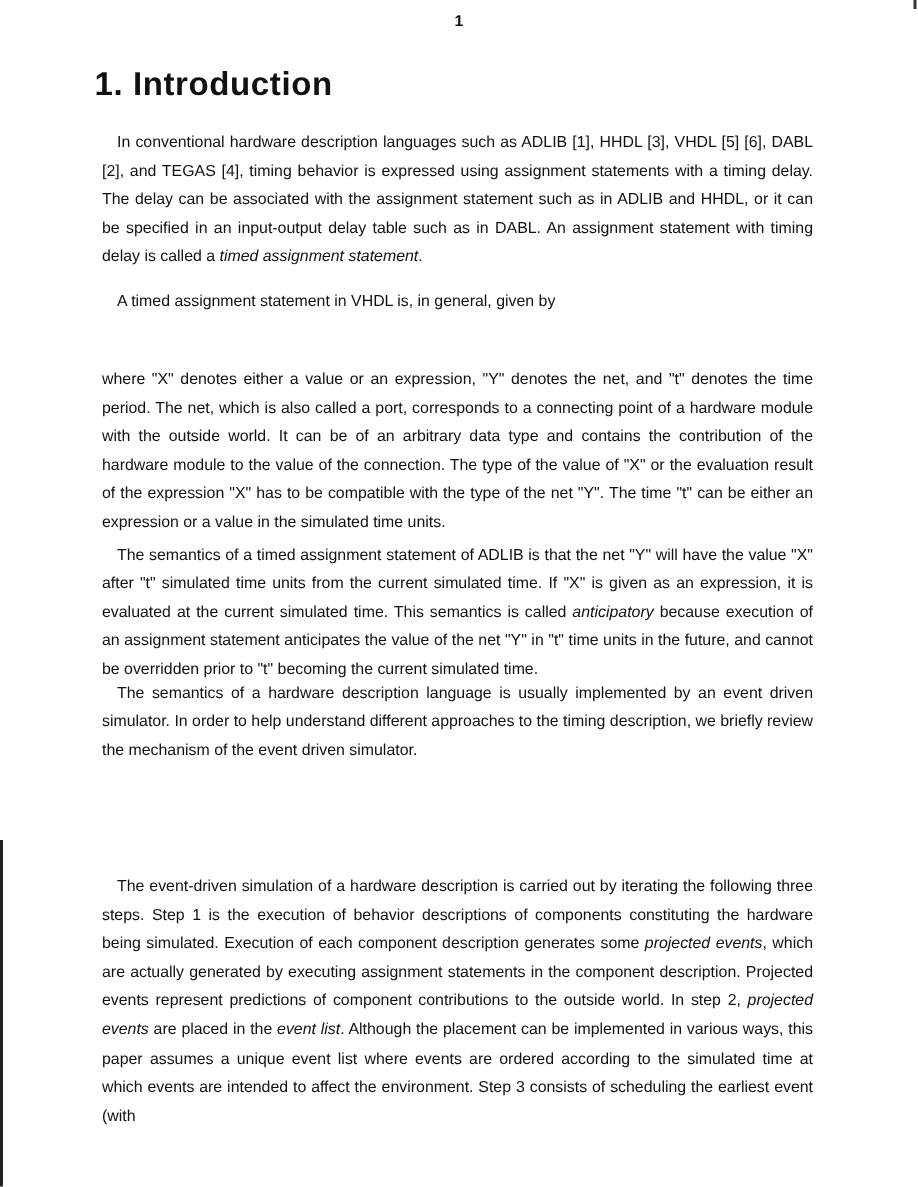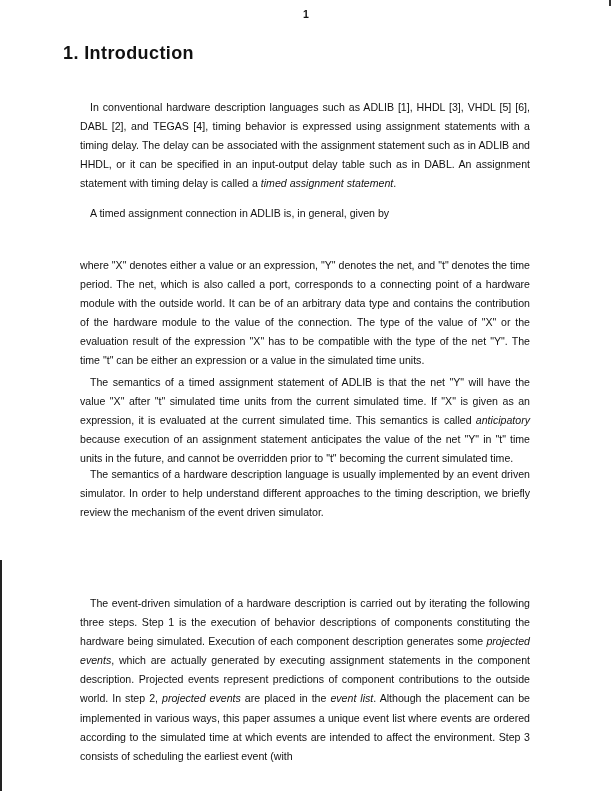--- a/index.html
+++ b/index.html
@@ -12,27 +12,27 @@
     font-size: 10.5px; font-weight: bold;
   }
   .scan-mark-top {
     position: absolute; top: 0; left: 609px; width: 2px; height: 6px; background: #333;
   }
   .scan-line-left {
     position: absolute; top: 560px; left: 0; width: 2px; height: 231px; background: #222;
   }
   .heading {
     position: absolute; top: 43px; left: 63px; margin: 0;
-    font-size: 18px; font-weight: bold; letter-spacing: 0.4px;
+    font-size: 22px; font-weight: bold; letter-spacing: 0.4px;
   }
   .body-text {
     position: absolute; left: 64px; width: 482px;
     font-size: 10.6px; line-height: 19.1px; text-align: justify;
   }
-  .p { margin: 16px; text-indent: 10px; }
+  .p { margin: 4px; text-indent: 10px; }
   .p1 { top: 82px; }
   .p2 { top: 188px; }
   .code {
     position: absolute; top: 221px; left: 120px;
     font-family: "DejaVu Sans Mono", monospace; font-weight: bold; font-size: 10px;
   }
   .p3 { top: 240px; }
   .p3 .p { text-indent: 0; }
   .p4 { top: 357px; }
   .p5 { top: 449px; }
@@ -47,21 +47,21 @@
 
 <div class="page-number">1</div>
 
 <h1 class="heading"><span>1.</span> <span>Introduction</span></h1>
 
 <div class="body-text p1">
   <p class="p"><span>In conventional hardware description languages such as ADLIB [1], HHDL [3], VHDL [5] [6], DABL [2], and TEGAS [4], timing behavior is expressed using assignment statements with a timing delay. The delay can be associated with the assignment statement such as in ADLIB and HHDL, or it can be specified in an input-output delay table such as in DABL.  An assignment statement with timing delay is called a </span><em>timed assignment statement</em><span>.</span></p>
 </div>
 
 <div class="body-text p2">
-  <p class="p"><span>A timed assignment connection in ADLIB is, in general, given by</span></p>
+  <p class="p"><span>A timed assignment statement in VHDL is, in general, given by</span></p>
 </div>
 
 <div class="code"></div>
 
 <div class="body-text p3">
   <p class="p"><span>where "X" denotes either a value or an expression, "Y" denotes the net, and "t" denotes the time period.  The net, which is also called a port, corresponds to a connecting point of a hardware module with the outside world. It can be of an arbitrary data type and contains the contribution of the hardware module to the value of the connection. The type of the value of "X" or the evaluation result of the expression "X" has to be compatible with the type of the net "Y". The time "t" can be either an expression or a value in the simulated time units.</span></p>
 </div>
 
 <div class="body-text p4">
   <p class="p"><span>The semantics of a timed assignment statement of ADLIB is that the net "Y" will have the value "X" after "t" simulated time units from the current simulated time. If "X" is given as an expression, it is evaluated at the current simulated time. This semantics is called </span><em>anticipatory</em><span> because execution of an assignment statement anticipates the value of the net "Y" in "t" time units in the future, and cannot be overridden prior to "t" becoming the current simulated time.</span></p>

